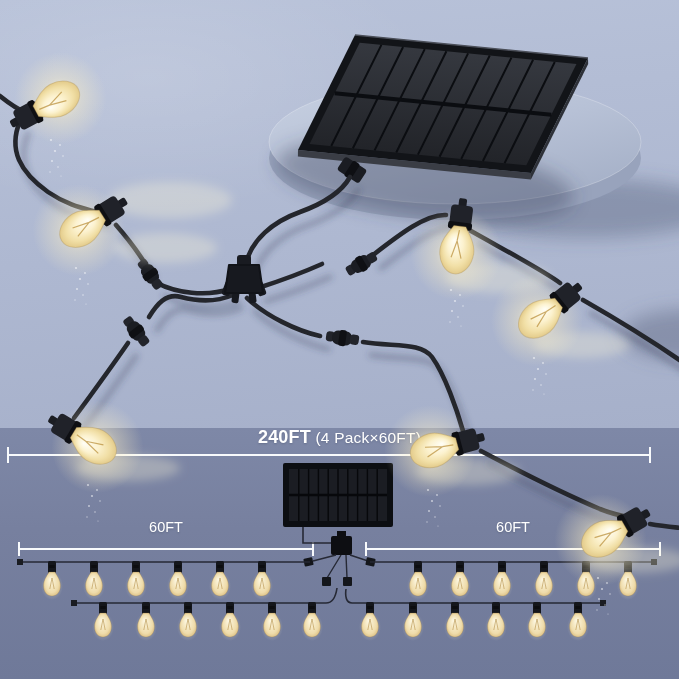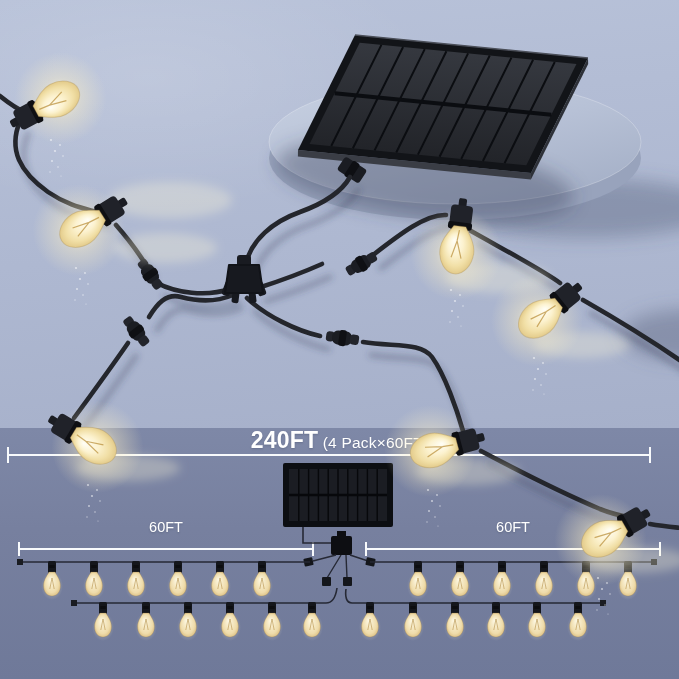--- a/index.html
+++ b/index.html
@@ -7,21 +7,21 @@
          font-family:"Liberation Sans",sans-serif;}
   .sky{position:absolute;left:0;top:0;width:679px;height:428px;z-index:0;
        background:linear-gradient(175deg,#b8c2d9 0%,#aeb8d1 55%,#a6b0ca 100%);}
   .sky::after{content:"";position:absolute;left:0;top:0;right:0;bottom:0;
        background:radial-gradient(ellipse 60% 45% at 22% 18%,rgba(255,255,255,.14),rgba(255,255,255,0) 70%);}
   .dbg{position:absolute;left:0;top:428px;width:679px;height:251px;z-index:0;
        background:linear-gradient(180deg,#7e88a7 0%,#77809f 40%,#6f7999 100%);}
   .label{position:absolute;z-index:1;color:#ffffff;text-align:center;
          text-shadow:0 1px 2px rgba(40,46,70,.25);white-space:nowrap;}
   .label-total{left:0;top:427px;width:679px;font-size:15.5px;letter-spacing:.2px;}
-  .label-total .b{font-weight:700;font-size:23px;}
+  .label-total .b{font-weight:700;font-size:18px;}
   .label-seg{top:519px;width:212px;font-size:14.5px;}
   .label-seg.left{left:60px;}
   .label-seg.right{left:407px;}
   svg.gfx{position:absolute;left:0;top:0;z-index:2;pointer-events:none;}
 </style>
 </head>
 <body>
 
 <div class="stage">
   <div class="sky"></div>

